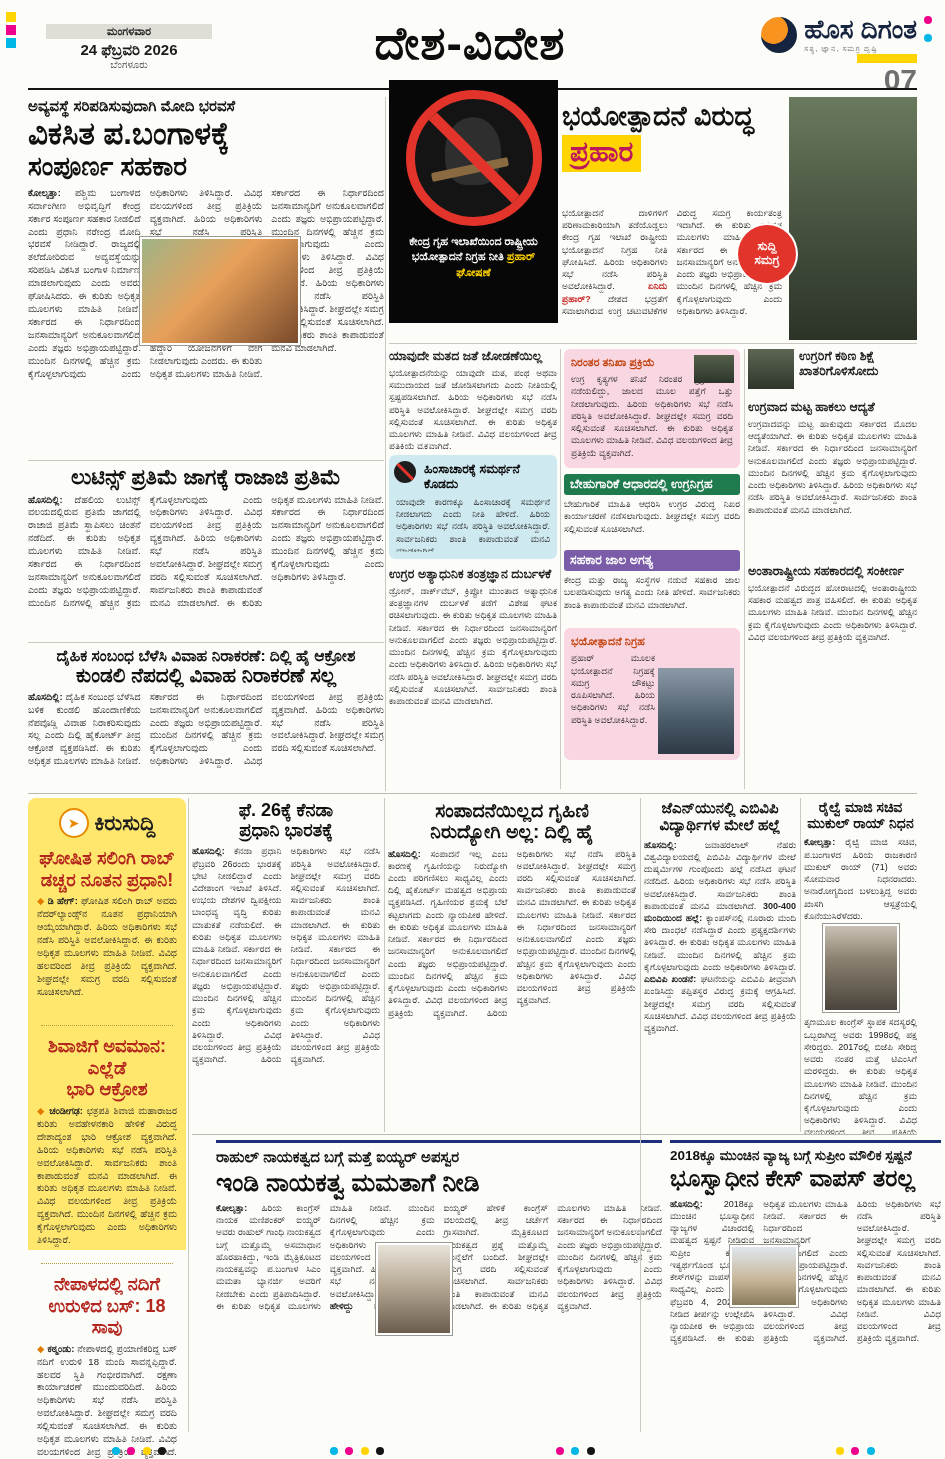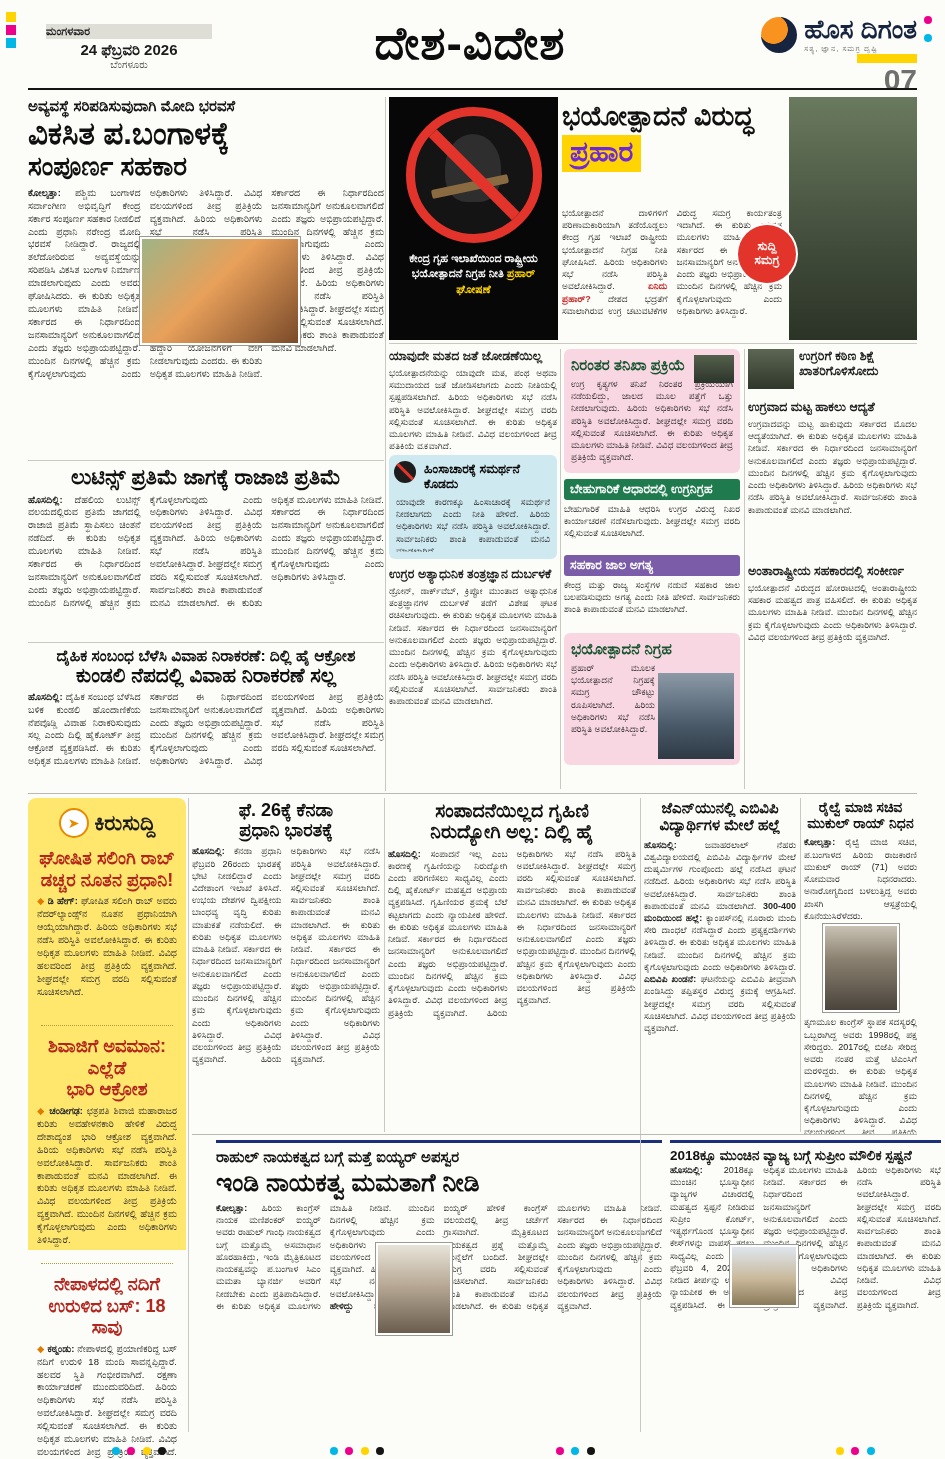--- a/index.html
+++ b/index.html
@@ -11,21 +11,21 @@
   .body-txt{font-size:9.5px;line-height:1.36;color:#222;text-align:justify;overflow:hidden;}
   .c2{column-count:2;column-gap:9px;}
   .c3{column-count:3;column-gap:9px;}
   .c4{column-count:4;column-gap:9px;}
   .dl{font-weight:700;}
   .vline{position:absolute;width:1px;background:#c9c9c1;}
   .hline{position:absolute;height:1px;background:#c9c9c1;}
   .photo{border:2px solid #fff;box-shadow:0 0 0 1px #9a9a93;}
   .kicker{font-weight:700;color:#14213d;}
   
-  .day-strip{background:#dedeD6;font-size:11px;font-weight:700;text-align:left;padding:1px 0;}
+  .day-strip{background:#dedeD6;font-size:11px;font-weight:700;text-align:center;padding:1px 0;}
   .m-date{font-size:15px;font-weight:800;text-align:center;margin-top:2px;}
   .m-city{font-size:10px;text-align:center;color:#444;}
   .m-title{font-size:46px;font-weight:800;text-align:center;letter-spacing:1px;color:#0d0d0d;}
   .brand-row{display:flex;align-items:center;justify-content:flex-end;gap:7px;}
   .logo-circle{width:36px;height:36px;border-radius:50%;
      background:radial-gradient(circle at 35% 35%, #f7931e 42%, #16243f 44%);}
   .brand-name{font-size:26px;font-weight:800;color:#16243f;line-height:1;}
   .brand-tag{font-size:7.5px;color:#666;letter-spacing:1px;margin-top:2px;}
   .pg-bar{width:60px;height:9px;background:#ffd400;margin-left:auto;}
   .pg-num{font-size:30px;font-weight:800;color:#707070;text-align:right;line-height:1;margin-top:2px;}
@@ -35,35 +35,35 @@
      margin:10px auto 4px auto;background:#141414;overflow:hidden;}
   .hood{position:absolute;width:56px;height:68px;left:30px;top:18px;background:#2e2e2e;
      border-radius:50% 50% 38% 38%;}
   .gun{position:absolute;width:78px;height:9px;left:16px;top:66px;background:#8a6a40;
      transform:rotate(-12deg);border-radius:2px;}
   .slash{position:absolute;width:150px;height:11px;background:#e3342b;left:-16px;top:53px;
      transform:rotate(45deg);}
   .terror-cap{font-size:11px;font-weight:700;text-align:center;line-height:1.4;padding:4px 8px;}
   .cap-accent{color:#ffd400;}
   
-  .hl-red-yellow{display:inline-block;background:#ffd400;color:#6d28d9;font-weight:800;
+  .hl-red-yellow{display:inline-block;background:#ffd400;color:#be185d;font-weight:800;
      padding:1px 8px 3px 8px;}
   .badge-circle{width:58px;height:58px;border-radius:50%;background:#e3342b;color:#fff;
      display:flex;flex-direction:column;align-items:center;justify-content:center;
      font-size:12px;font-weight:700;line-height:1.15;box-shadow:0 0 0 2px #fff;}
   
   .box-title{font-weight:800;font-size:12.5px;line-height:1.2;}
   .cyan-box{background:#cfe9f0;border-radius:6px;padding:7px;position:relative;}
   .cyan-box .box-title{color:#000000;padding-left:28px;}
   .gun-icon{position:absolute;left:5px;top:6px;width:22px;height:22px;border-radius:50%;
      background:#1d1d1d;overflow:hidden;}
   .gun-icon::after{content:"";position:absolute;left:-3px;top:9px;width:28px;height:3px;
      background:#e3342b;transform:rotate(45deg);}
   .pink-box{background:#f9d7e2;border-radius:6px;padding:7px;position:relative;}
-  .pink-box .box-title{color:#14532d;font-size:15px;}
+  .pink-box .box-title{color:#c2410c;font-size:11px;}
   .bar-title{color:#fff;font-weight:700;font-size:12.5px;padding:3px 6px;border-radius:3px;}
   .bar-green{background:#1f7a4d;}
   .bar-purple{background:#7a5ca8;}
   
   .sidebar{background:linear-gradient(#ffe76e 0 452px, #fcfcf8 452px);border-radius:8px;
      padding:8px 9px;box-sizing:border-box;}
   .ks-badge{display:flex;align-items:center;justify-content:center;gap:6px;margin-top:2px;}
   .hand-ic{width:26px;height:26px;border-radius:50%;background:#fff;border:2px solid #e88a00;
      color:#e88a00;font-size:14px;font-weight:800;display:flex;align-items:center;justify-content:center;}
   .ks-title{font-size:21px;font-weight:800;color:#1d1d1d;}
@@ -137,21 +137,21 @@
   <div class="abs" style="left:28px;top:647px;width:356px;height:142px;">
     <div class="hl center" style="font-size:15.5px;font-weight:700;">ದೈಹಿಕ ಸಂಬಂಧ ಬೆಳೆಸಿ ವಿವಾಹ ನಿರಾಕರಣೆ: ದಿಲ್ಲಿ ಹೈ ಆಕ್ರೋಶ</div>
     <div class="hl center" style="font-size:20px;">ಕುಂಡಲಿ ನೆಪದಲ್ಲಿ ವಿವಾಹ ನಿರಾಕರಣೆ ಸಲ್ಲ</div>
     <div class="body-txt c3" style="height:92px;margin-top:4px;">
       <span class="dl">ಹೊಸದಿಲ್ಲಿ: </span><span>ದೈಹಿಕ ಸಂಬಂಧ ಬೆಳೆಸಿದ ಬಳಿಕ ಕುಂಡಲಿ ಹೊಂದಾಣಿಕೆಯ ನೆಪವೊಡ್ಡಿ ವಿವಾಹ ನಿರಾಕರಿಸುವುದು ಸಲ್ಲ ಎಂದು ದಿಲ್ಲಿ ಹೈಕೋರ್ಟ್ ತೀವ್ರ ಆಕ್ರೋಶ ವ್ಯಕ್ತಪಡಿಸಿದೆ. ಈ ಕುರಿತು ಅಧಿಕೃತ ಮೂಲಗಳು ಮಾಹಿತಿ ನೀಡಿವೆ. ಸರ್ಕಾರದ ಈ ನಿರ್ಧಾರದಿಂದ ಜನಸಾಮಾನ್ಯರಿಗೆ ಅನುಕೂಲವಾಗಲಿದೆ ಎಂದು ತಜ್ಞರು ಅಭಿಪ್ರಾಯಪಟ್ಟಿದ್ದಾರೆ. ಮುಂದಿನ ದಿನಗಳಲ್ಲಿ ಹೆಚ್ಚಿನ ಕ್ರಮ ಕೈಗೊಳ್ಳಲಾಗುವುದು ಎಂದು ಅಧಿಕಾರಿಗಳು ತಿಳಿಸಿದ್ದಾರೆ. ವಿವಿಧ ವಲಯಗಳಿಂದ ತೀವ್ರ ಪ್ರತಿಕ್ರಿಯೆ ವ್ಯಕ್ತವಾಗಿದೆ. ಹಿರಿಯ ಅಧಿಕಾರಿಗಳು ಸಭೆ ನಡೆಸಿ ಪರಿಸ್ಥಿತಿ ಅವಲೋಕಿಸಿದ್ದಾರೆ. ಶೀಘ್ರದಲ್ಲೇ ಸಮಗ್ರ ವರದಿ ಸಲ್ಲಿಸುವಂತೆ ಸೂಚಿಸಲಾಗಿದೆ.</span>
     </div>
   </div>
 
   <div class="vline" style="left:385px;top:97px;height:694px;"></div>
 
-  <div class="abs terror" style="left:389px;top:97px;width:169px;height:243px;">
+  <div class="abs terror" style="left:389px;top:80px;width:169px;height:243px;">
     <div class="ban-ring">
       <span class="hood"></span>
       <span class="gun"></span>
       <span class="slash"></span>
     </div>
     <div class="terror-cap">
       <span>ಕೇಂದ್ರ ಗೃಹ ಇಲಾಖೆಯಿಂದ ರಾಷ್ಟ್ರೀಯ ಭಯೋತ್ಪಾದನೆ ನಿಗ್ರಹ ನೀತಿ</span>
       <span class="cap-accent">ಪ್ರಹಾರ್ ಘೋಷಣೆ</span>
     </div>
   </div>
@@ -325,20 +325,21 @@
       <span class="dl">ಐಯ್ಯರ್ ಹೇಳಿದ್ದು ಮುಖ್ಯವಾಗಿದೆಯೇ?: </span><span>ಐಯ್ಯರ್ ಹೇಳಿಕೆ ಕಾಂಗ್ರೆಸ್ ವಲಯದಲ್ಲಿ ತೀವ್ರ ಚರ್ಚೆಗೆ ಗ್ರಾಸವಾಗಿದೆ. ಮೈತ್ರಿಕೂಟದ ನಾಯಕತ್ವದ ಪ್ರಶ್ನೆ ಮತ್ತೊಮ್ಮೆ ಮುನ್ನೆಲೆಗೆ ಬಂದಿದೆ. ಶೀಘ್ರದಲ್ಲೇ ಸಮಗ್ರ ವರದಿ ಸಲ್ಲಿಸುವಂತೆ ಸೂಚಿಸಲಾಗಿದೆ. ಸಾರ್ವಜನಿಕರು ಶಾಂತಿ ಕಾಪಾಡುವಂತೆ ಮನವಿ ಮಾಡಲಾಗಿದೆ. ಈ ಕುರಿತು ಅಧಿಕೃತ ಮೂಲಗಳು ಮಾಹಿತಿ ನೀಡಿವೆ. ಸರ್ಕಾರದ ಈ ನಿರ್ಧಾರದಿಂದ ಜನಸಾಮಾನ್ಯರಿಗೆ ಅನುಕೂಲವಾಗಲಿದೆ ಎಂದು ತಜ್ಞರು ಅಭಿಪ್ರಾಯಪಟ್ಟಿದ್ದಾರೆ. ಮುಂದಿನ ದಿನಗಳಲ್ಲಿ ಹೆಚ್ಚಿನ ಕ್ರಮ ಕೈಗೊಳ್ಳಲಾಗುವುದು ಎಂದು ಅಧಿಕಾರಿಗಳು ತಿಳಿಸಿದ್ದಾರೆ. ವಿವಿಧ ವಲಯಗಳಿಂದ ತೀವ್ರ ಪ್ರತಿಕ್ರಿಯೆ ವ್ಯಕ್ತವಾಗಿದೆ.</span>
     </div>
     <div class="abs photo" style="left:160px;top:100px;width:72px;height:88px;
          background:linear-gradient(180deg,#e8e4da 0%,#b8aa96 45%,#6a5d4e 100%);"></div>
   </div>
 
   <div class="vline" style="left:640px;top:1140px;height:292px;"></div>
 
   <div class="abs navy-top" style="left:646px;top:1140px;width:271px;height:292px;">
     <div class="kicker" style="font-size:13.5px;margin-top:5px;color:#111;">2018ಕ್ಕೂ ಮುಂಚಿನ ವ್ಯಾಜ್ಯ ಬಗ್ಗೆ ಸುಪ್ರೀಂ ಮೌಲಿಕ ಸ್ಪಷ್ಟನೆ</div>
+    <div class="hl" style="font-size:23px;margin:2px 0 6px 0;">ಭೂಸ್ವಾಧೀನ ಕೇಸ್ ವಾಪಸ್ ತರಲ್ಲ</div>
     <div class="body-txt c3" style="height:225px;font-size:9px;position:relative;">
       <span class="dl">ಹೊಸದಿಲ್ಲಿ: </span><span>2018ಕ್ಕೂ ಮುಂಚಿನ ಭೂಸ್ವಾಧೀನ ವ್ಯಾಜ್ಯಗಳ ವಿಚಾರದಲ್ಲಿ ಮಹತ್ವದ ಸ್ಪಷ್ಟನೆ ನೀಡಿರುವ ಸುಪ್ರೀಂ ಕೋರ್ಟ್, ಇತ್ಯರ್ಥಗೊಂಡ ಭೂಸ್ವಾಧೀನ ಕೇಸ್‌ಗಳನ್ನು ವಾಪಸ್ ತರಲು ಸಾಧ್ಯವಿಲ್ಲ ಎಂದು ಹೇಳಿದೆ. ಫೆಬ್ರವರಿ 4, 2025ರಂದು ನೀಡಿದ ತೀರ್ಪನ್ನು ಉಲ್ಲೇಖಿಸಿ ನ್ಯಾಯಪೀಠ ಈ ಅಭಿಪ್ರಾಯ ವ್ಯಕ್ತಪಡಿಸಿದೆ. ಈ ಕುರಿತು ಅಧಿಕೃತ ಮೂಲಗಳು ಮಾಹಿತಿ ನೀಡಿವೆ. ಸರ್ಕಾರದ ಈ ನಿರ್ಧಾರದಿಂದ ಜನಸಾಮಾನ್ಯರಿಗೆ ಅನುಕೂಲವಾಗಲಿದೆ ಎಂದು ತಜ್ಞರು ಅಭಿಪ್ರಾಯಪಟ್ಟಿದ್ದಾರೆ. ಮುಂದಿನ ದಿನಗಳಲ್ಲಿ ಹೆಚ್ಚಿನ ಕ್ರಮ ಕೈಗೊಳ್ಳಲಾಗುವುದು ಎಂದು ಅಧಿಕಾರಿಗಳು ತಿಳಿಸಿದ್ದಾರೆ. ವಿವಿಧ ವಲಯಗಳಿಂದ ತೀವ್ರ ಪ್ರತಿಕ್ರಿಯೆ ವ್ಯಕ್ತವಾಗಿದೆ. ಹಿರಿಯ ಅಧಿಕಾರಿಗಳು ಸಭೆ ನಡೆಸಿ ಪರಿಸ್ಥಿತಿ ಅವಲೋಕಿಸಿದ್ದಾರೆ. ಶೀಘ್ರದಲ್ಲೇ ಸಮಗ್ರ ವರದಿ ಸಲ್ಲಿಸುವಂತೆ ಸೂಚಿಸಲಾಗಿದೆ. ಸಾರ್ವಜನಿಕರು ಶಾಂತಿ ಕಾಪಾಡುವಂತೆ ಮನವಿ ಮಾಡಲಾಗಿದೆ. ಈ ಕುರಿತು ಅಧಿಕೃತ ಮೂಲಗಳು ಮಾಹಿತಿ ನೀಡಿವೆ. ವಿವಿಧ ವಲಯಗಳಿಂದ ತೀವ್ರ ಪ್ರತಿಕ್ರಿಯೆ ವ್ಯಕ್ತವಾಗಿದೆ.</span>
     </div>
     <div class="abs photo" style="left:60px;top:102px;width:64px;height:58px;
          background:linear-gradient(180deg,#dfe6ee 0%,#c9b89a 55%,#8a7a5c 100%);"></div>
   </div>
 
   <div class="abs" style="left:112px;top:1441px;">
     <span class="marks-dot" style="background:#00b7e6;"></span>
     <span class="marks-dot" style="background:#ec008c;"></span>

